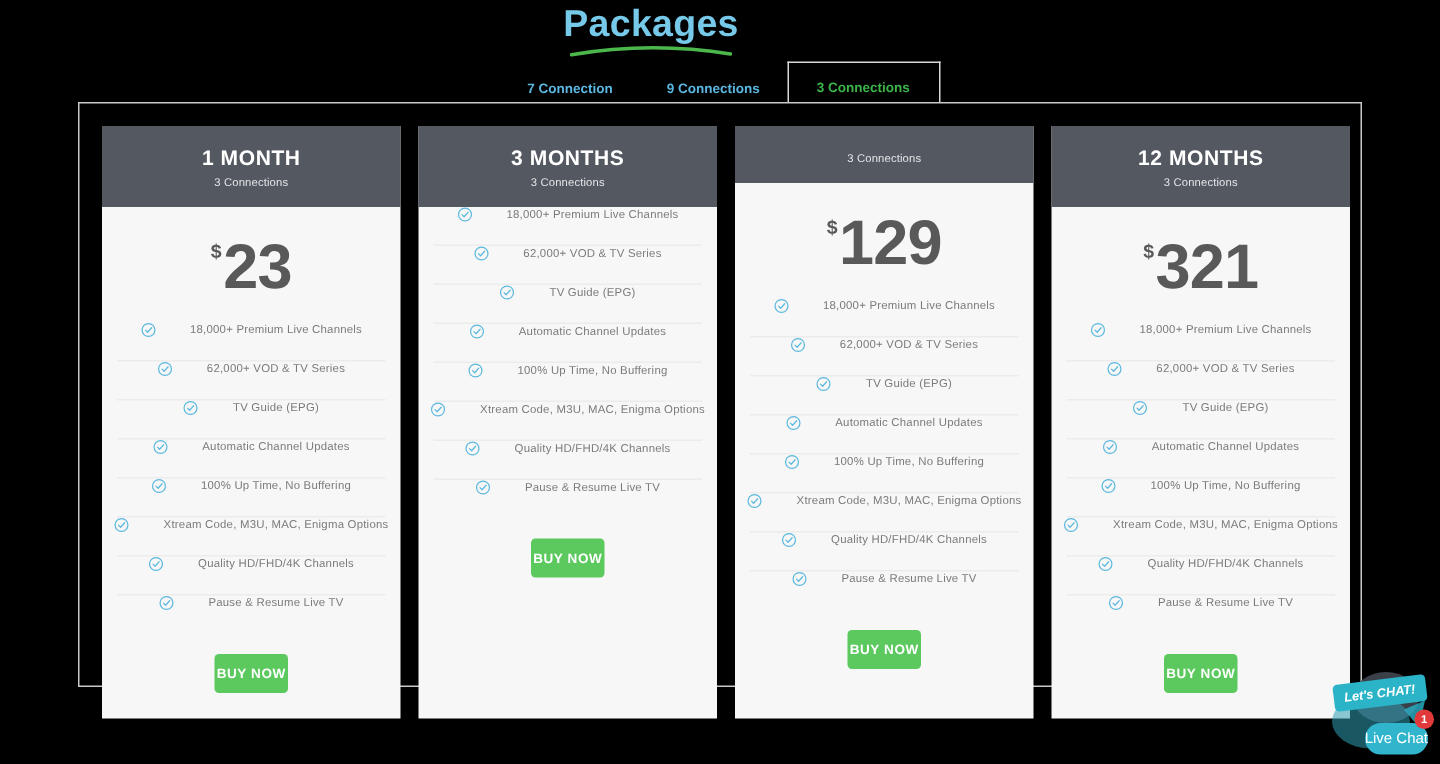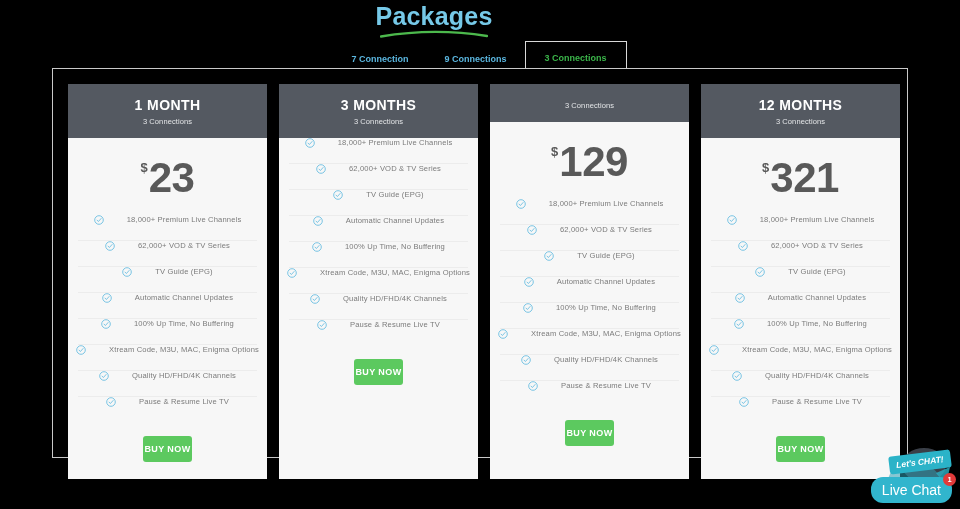--- a/index.html
+++ b/index.html
@@ -210,22 +210,22 @@
     transform: rotate(-7deg);
     white-space: nowrap;
     z-index: 3;
   }
   .chat-pill {
     position: absolute;
     right: 8px;
     bottom: 6px;
     background: #31b5cd;
     color: #ffffff;
-    font-size: 14px;
-    padding: 5px 11px;
+    font-size: 10px;
+    padding: 5px 0;
     border-radius: 12px;
     white-space: nowrap;
     z-index: 3;
     cursor: pointer;
     text-align: right;
   }
   .chat-badge {
     position: absolute;
     right: 4px;
     bottom: 23px;

